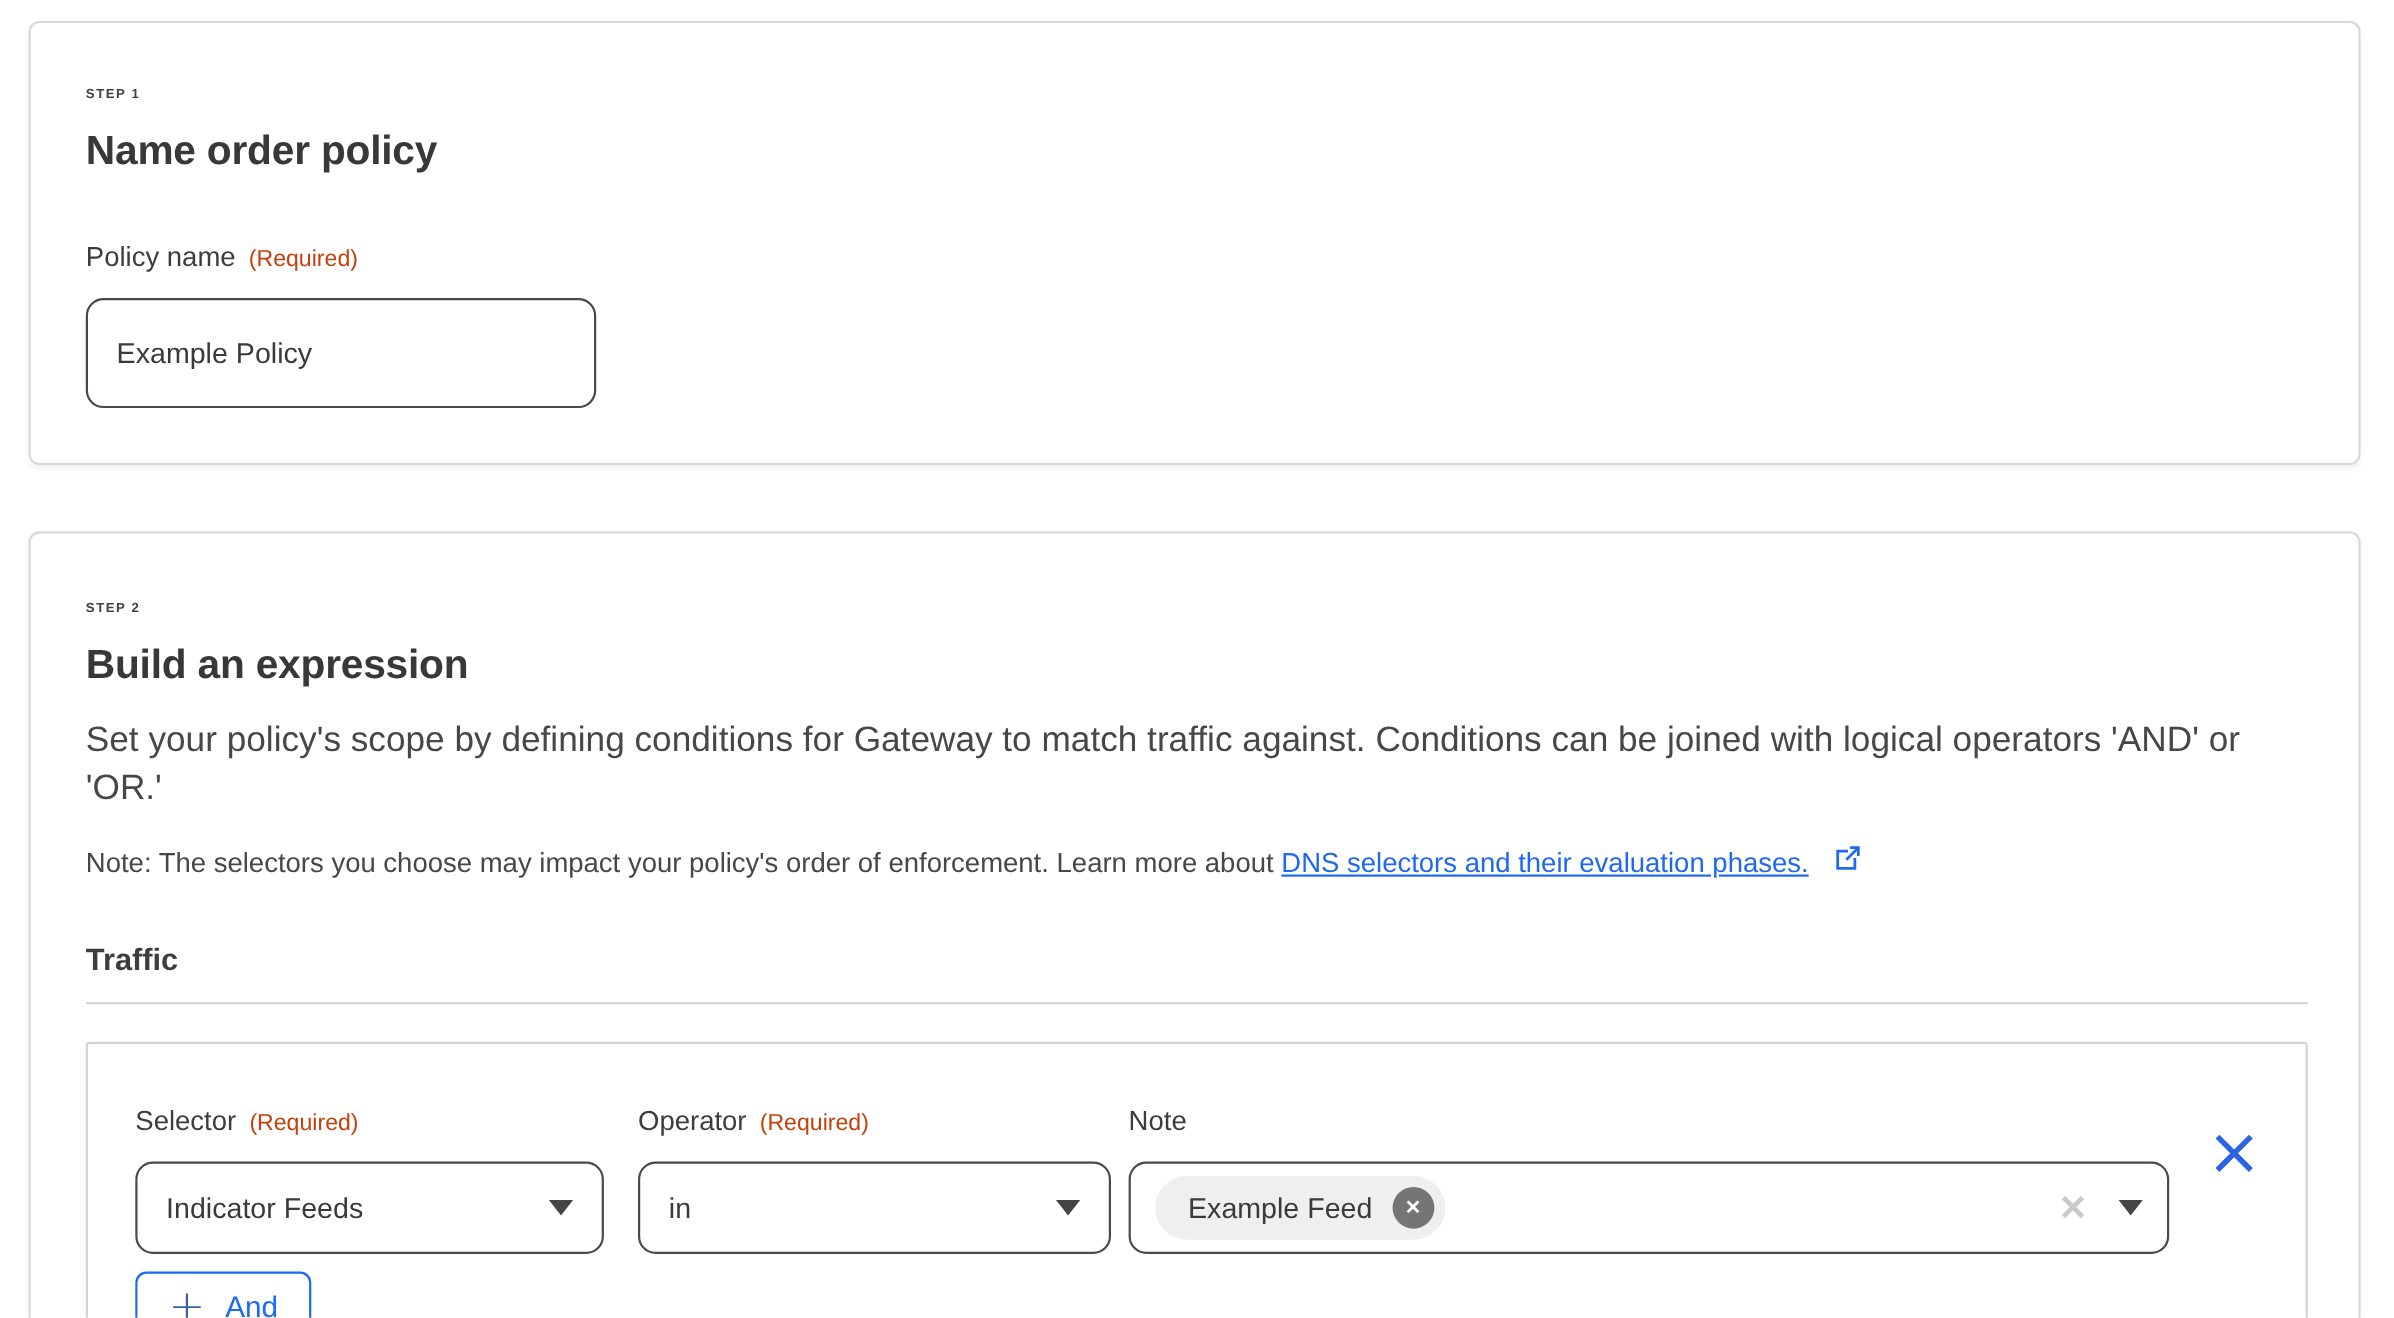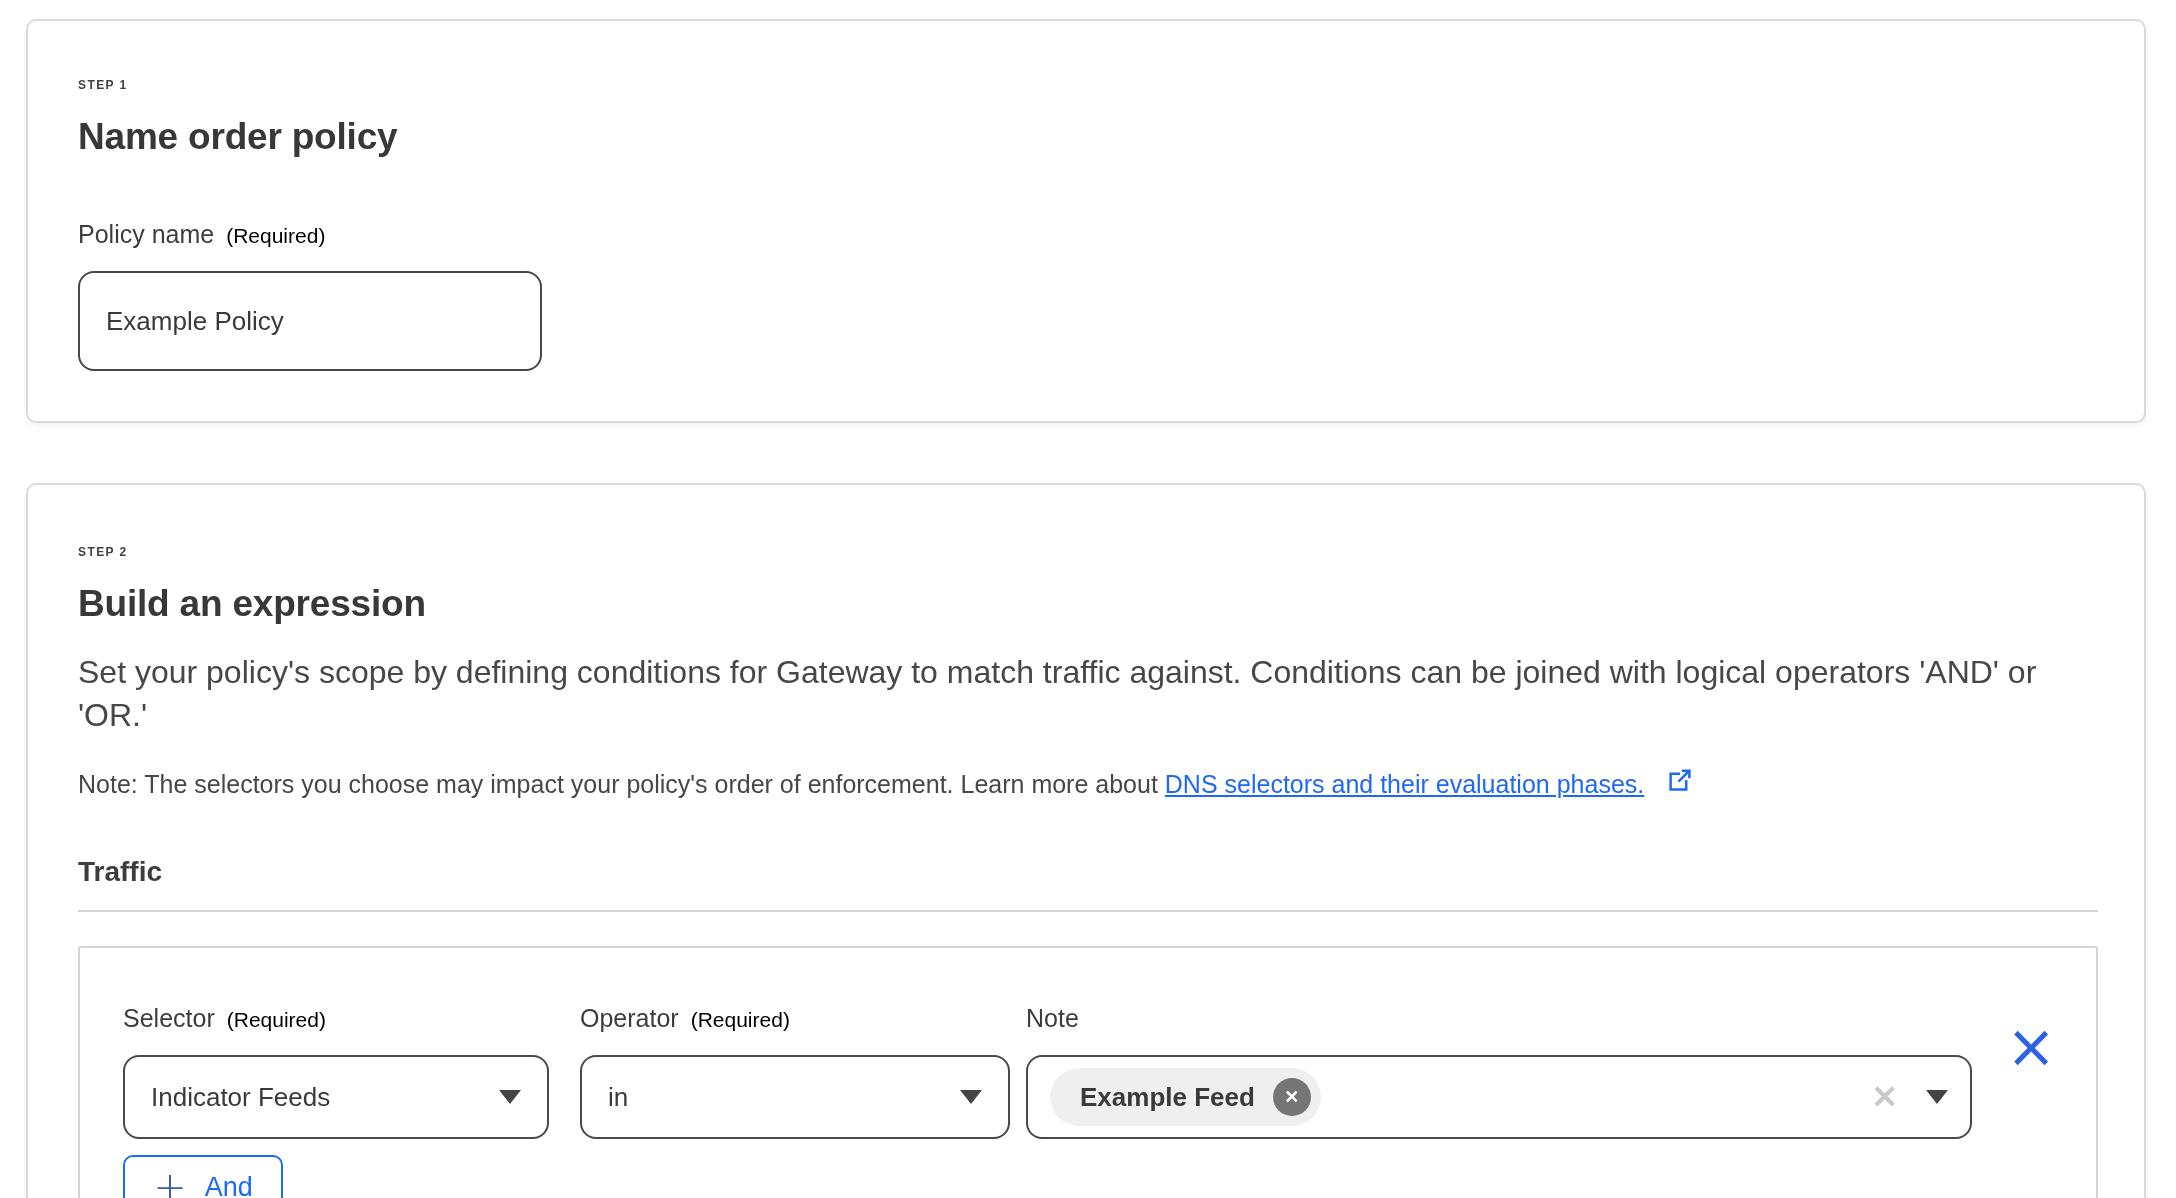--- a/index.html
+++ b/index.html
@@ -12,21 +12,21 @@
           box-shadow:0 3px 6px rgba(0,0,0,0.05); }
   #card-step1 { top:19px;  height:404px; padding:57px 46px 0 50px; }
   #card-step2 { top:483px; height:806px; padding:60px 46px 0 50px; }
 
   .step-label { font-size:12px; font-weight:700; letter-spacing:1.4px; color:#414141; }
   .card-title { font-size:37px; font-weight:700; color:#383838; margin-top:24px; letter-spacing:-0.2px; }
 
   .fields-row { display:flex; margin-top:62px; }
   .field-col  { display:flex; flex-direction:column; }
   .field-label { font-size:25px; color:#3d3d3d; margin-bottom:22px; white-space:nowrap; }
-  .required-hint { font-size:21px; color:#000000; margin-left:12px; }
+  .required-hint { font-size:21px; color:#c2410c; margin-left:12px; }
 
   .text-input { height:100px; border:2.5px solid #484848; border-radius:16px;
                 font-family:"Liberation Sans", sans-serif; font-size:26px; color:#3a3a3a;
                 padding:0 26px; background:#fff; outline:none; width:100%; }
 
   .col-policy { width:464px; margin-right:17px; }
   .col-desc   { flex:1; }
 
   .intro-text { font-size:32px; line-height:1.35; color:#474747; margin-top:26px; }
   .note-text  { font-size:25px; line-height:1.35; color:#474747; margin-top:28px; }
@@ -46,21 +46,21 @@
   .dropdown { height:84px; border:2.5px solid #4a4a4a; border-radius:16px; background:#fff;
               display:flex; align-items:center; justify-content:space-between;
               padding:0 26px; font-size:26px; color:#3a3a3a; cursor:pointer; }
   .caret { width:0; height:0; border-left:11px solid transparent;
            border-right:11px solid transparent; border-top:14px solid #454545; }
 
   .value-field { height:84px; border:2.5px solid #4a4a4a; border-radius:16px; background:#fff;
                  display:flex; align-items:center; padding:0 22px 0 22px; }
   .tag-pill { background:#efefef; border-radius:30px; height:58px; display:flex;
               align-items:center; padding:0 10px 0 30px; }
-  .tag-label { font-size:26px; font-weight:700; color:#3a3a3a;text-align:center; }
+  .tag-label { font-size:26px; font-weight:400; color:#3a3a3a;text-align:center; }
   .tag-remove { width:38px; height:38px; border-radius:50%; background:#757575; color:#ffffff;
                 display:flex; align-items:center; justify-content:center;
                 font-size:18px; font-weight:700; margin-left:18px; cursor:pointer; }
   .value-right { margin-left:auto; display:flex; align-items:center; }
   .clear-x { color:#c9c9c9; font-size:32px; font-weight:700; cursor:pointer; line-height:1; }
   .value-caret { margin-left:28px; }
 
   .row-delete { font-size:60px; font-weight:400; color:#2b63e0; line-height:60px;
                 margin-left:34px; margin-top:12px; cursor:pointer;
                 font-family:"DejaVu Sans", sans-serif; }

